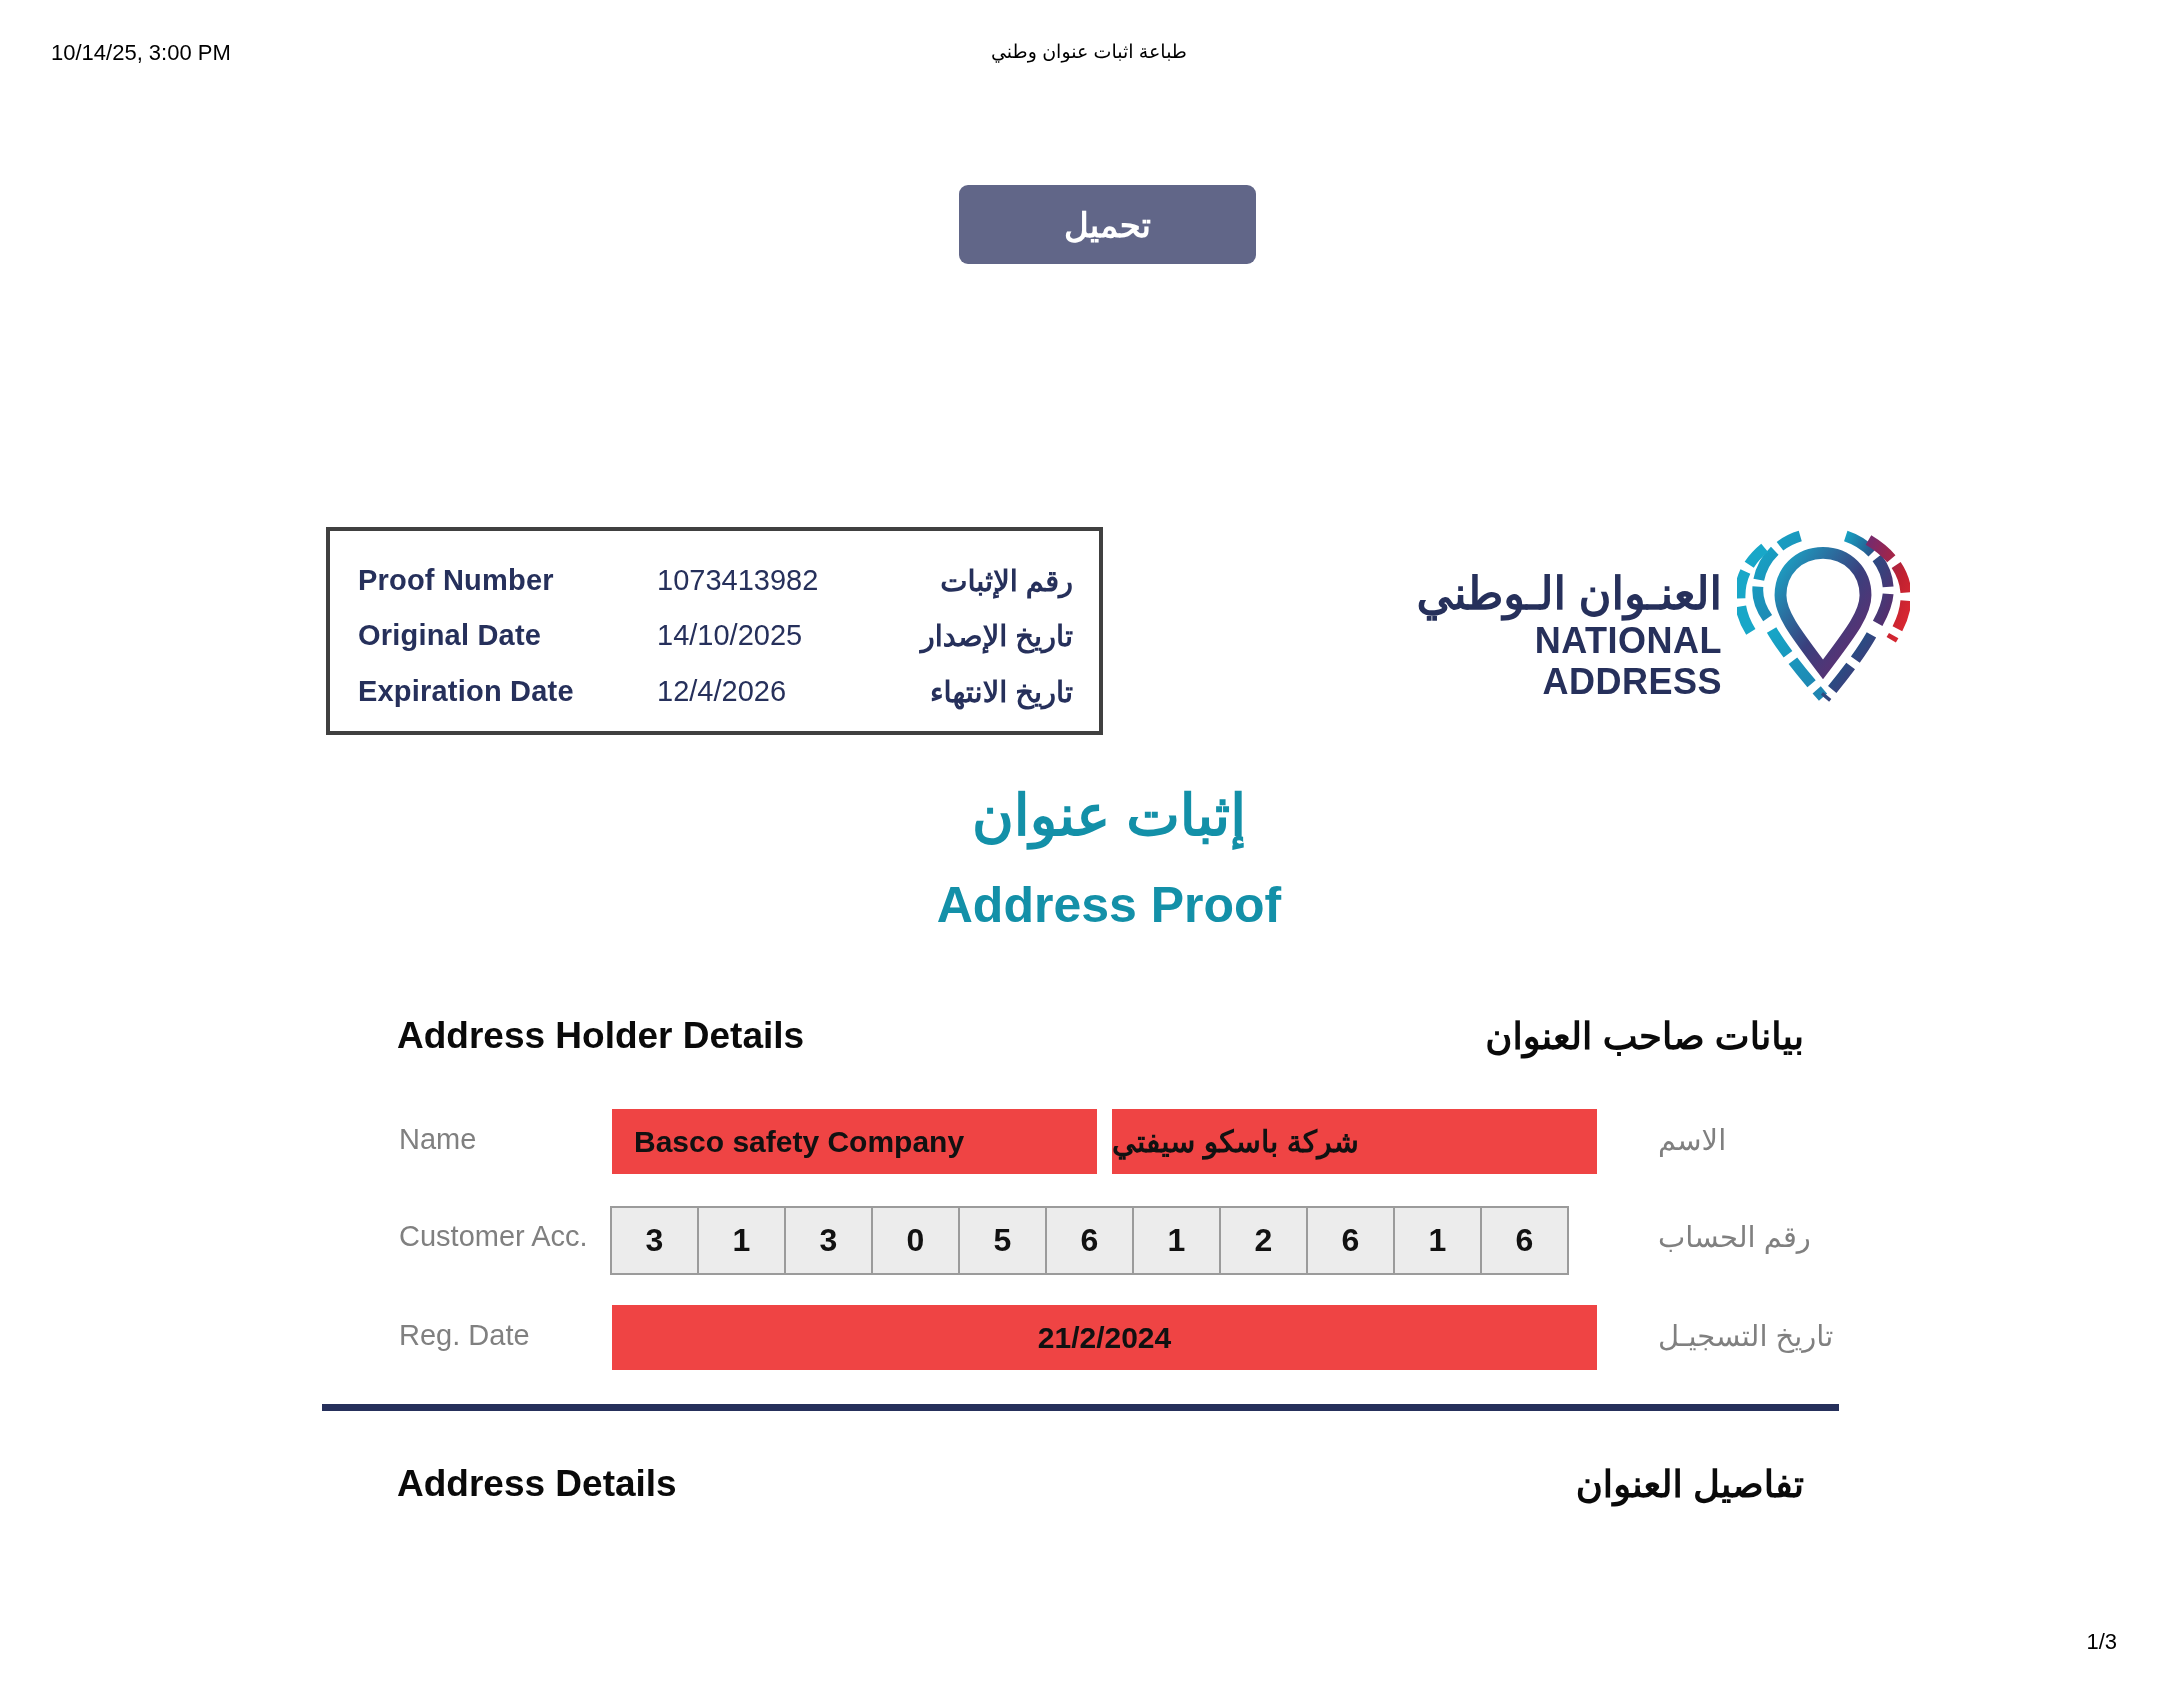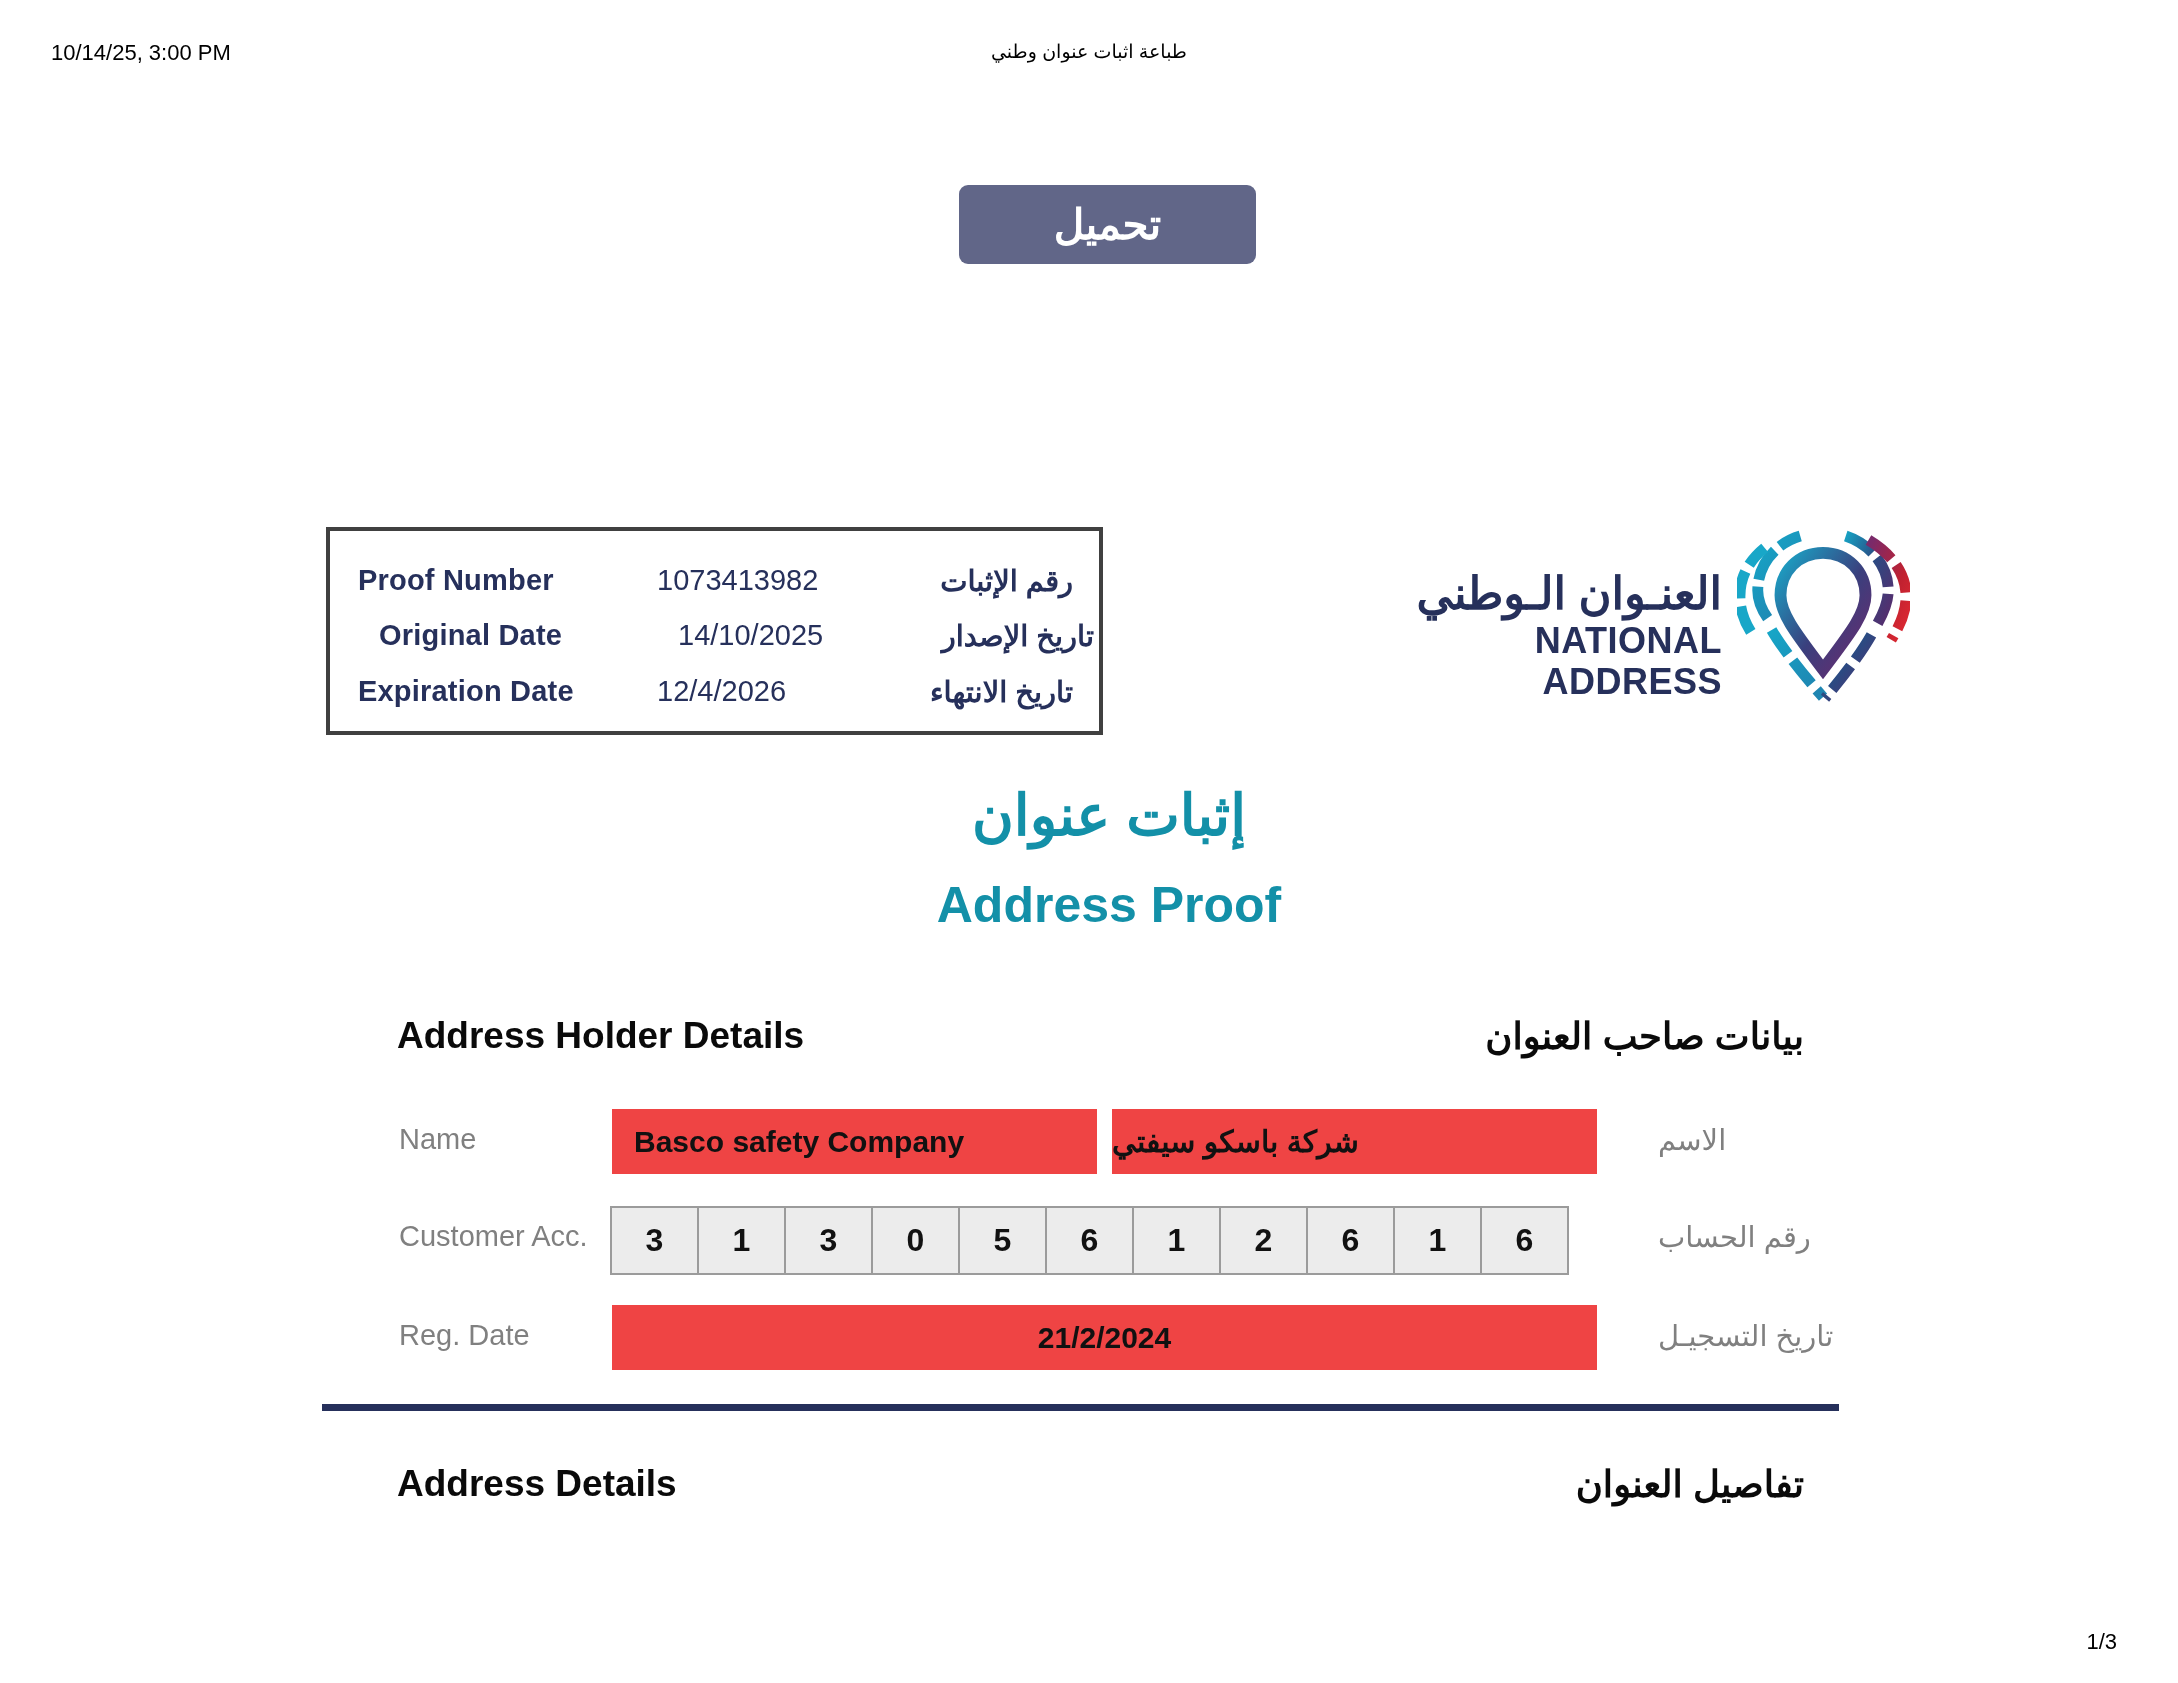--- a/index.html
+++ b/index.html
@@ -47,21 +47,21 @@
   .download-btn {
     position: absolute;
     top: 185px;
     left: 959px;
     width: 297px;
     height: 79px;
     background: #616688;
     border: none;
     border-radius: 9px;
     color: #ffffff;
-    font-size: 42px;
+    font-size: 34px;
     font-weight: 700;
     direction: rtl;
     cursor: pointer;
     display: flex;
     align-items: center;
     justify-content: center;
     padding: 0;
   }
 
   
@@ -85,21 +85,21 @@
   }
   .proof-row {
     position: absolute;
     left: 0;
     width: 100%;
     height: 55px;
     display: flex;
     align-items: center;
   }
   .proof-row.r0 { top: 22px; }
-  .proof-row.r1 { top: 77px; margin-left: 21px; }
+  .proof-row.r1 { top: 77px; }
   .proof-row.r2 { top: 133px; }
 
   .proof-en {
     position: absolute;
     left: 28px;
     font-size: 29px;
     font-weight: 700;
     color: #26305b;
     white-space: nowrap;
     letter-spacing: 0.2px;

